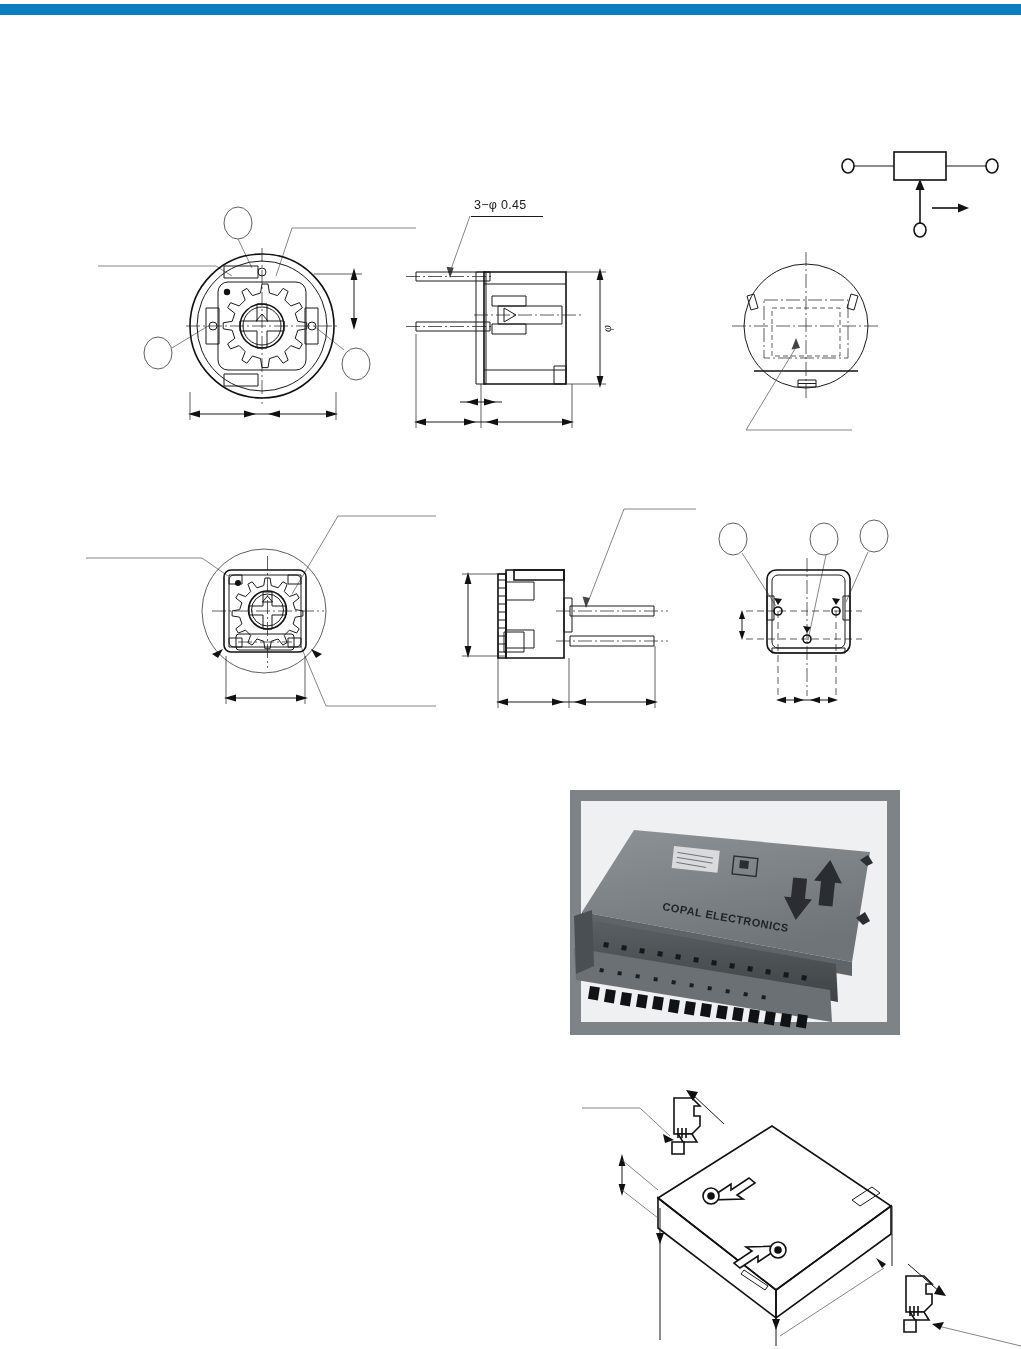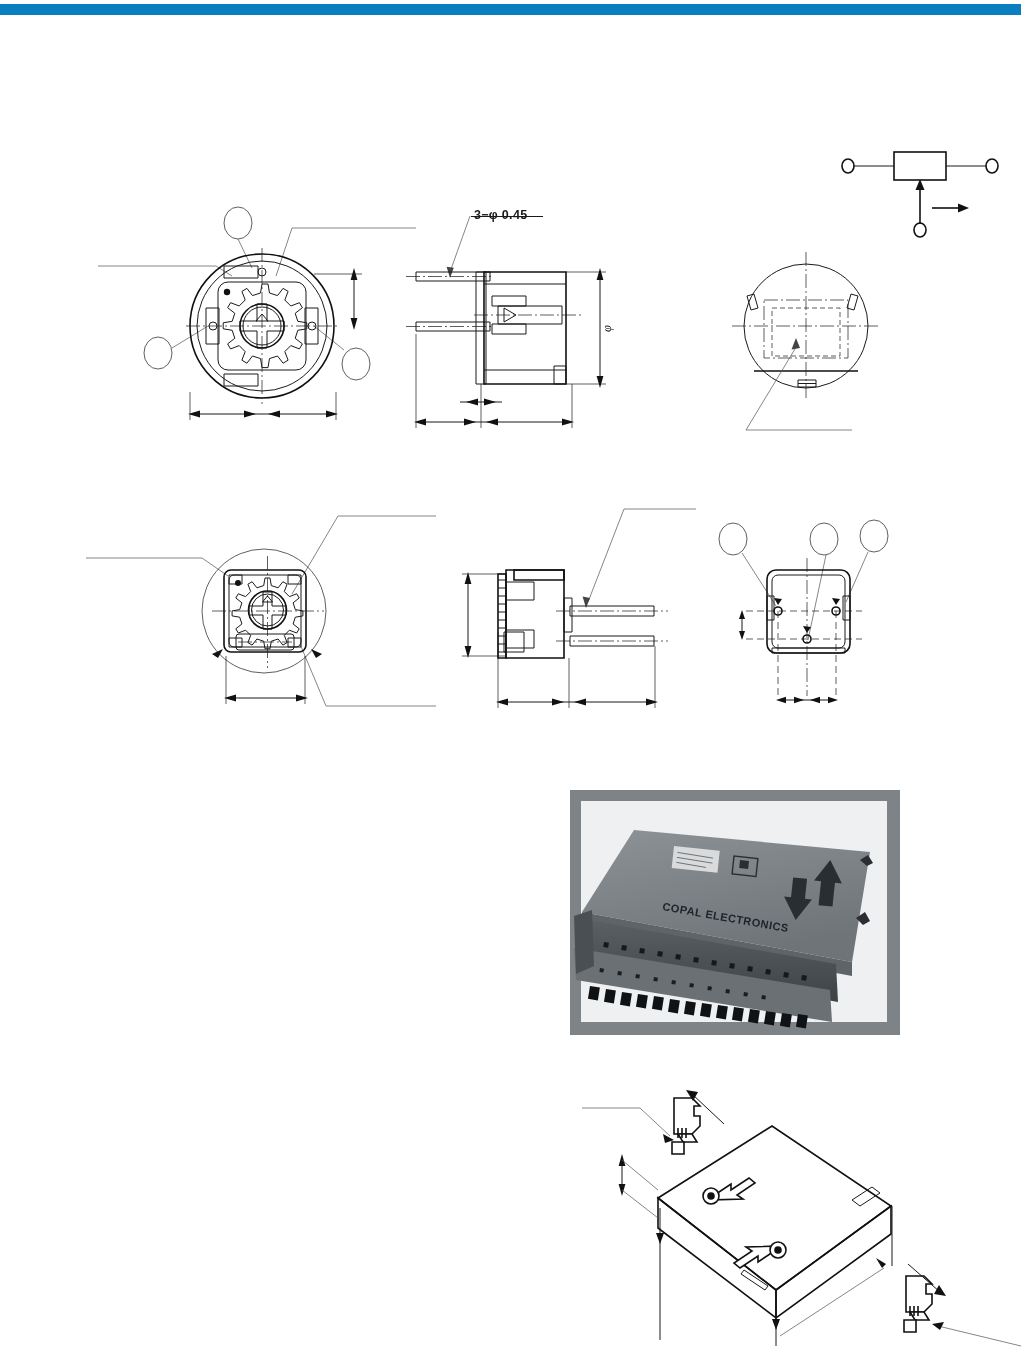--- a/index.html
+++ b/index.html
@@ -108,21 +108,21 @@
         <path d="M102 218 L114 214.6 L114 221.4 Z" fill="#111"></path>
         <path d="M170 218 L158 214.6 L158 221.4 Z" fill="#111"></path>
         <path d="M182 218 L194 214.6 L194 221.4 Z" fill="#111"></path>
         <path d="M252 218 L240 214.6 L240 221.4 Z" fill="#111"></path>
         <line class="ln-t" x1="104" y1="196" x2="104" y2="224"></line>
         <line class="ln-t" x1="250" y1="196" x2="250" y2="224"></line>
       </g>
     </svg>
   </div>
 
-  <div class="abs dimtxt" style="left:474px;top:208px;font-weight:bold;">3−φ 0.45</div>
+  <div class="abs dimtxt" style="left:474px;top:198px;">3−φ 0.45</div>
   <div class="abs" style="left:471px;top:216px;width:72px;border-top:1px solid #1a1a1a;"></div>
 
   <div class="abs" style="left:404px;top:216px;">
     <svg width="230" height="220" viewBox="0 0 230 220">
 
       <path class="lead" d="M66 0 L46 56"></path>
       <path d="M46 62 L42.6 50.8 L49.8 51.8 Z" fill="#444"></path>
 
       <path class="ln" d="M12 56 h74 v9 h-74 z"></path>
       <line class="ctr" x1="2" y1="60.5" x2="88" y2="60.5"></line>

